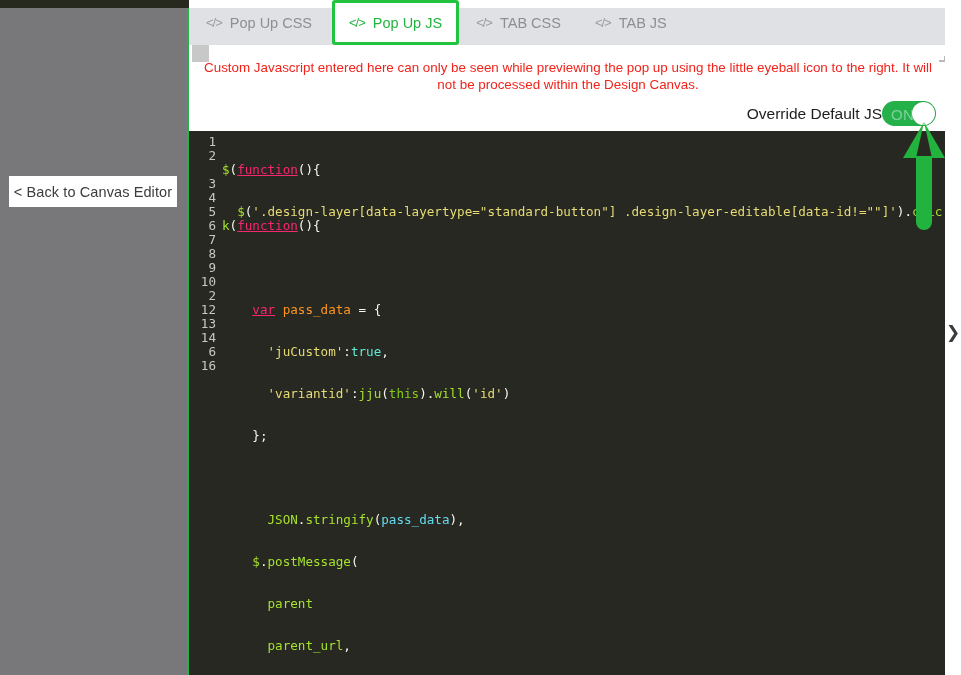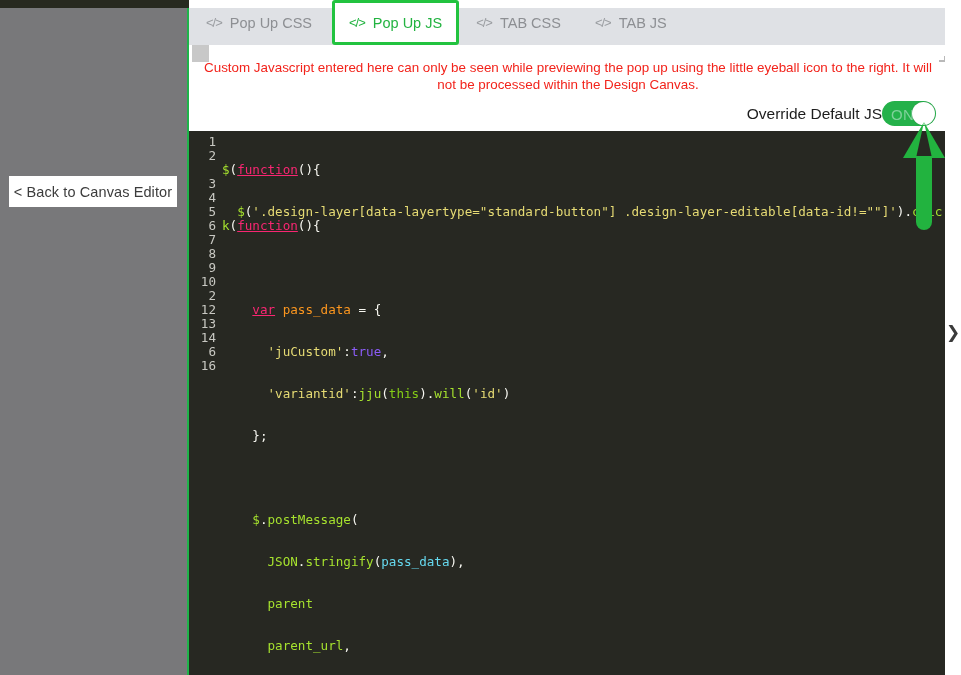--- a/index.html
+++ b/index.html
@@ -208,21 +208,21 @@
     white-space: pre-wrap;
     word-break: break-all;
   }
   .lines > div { min-height: 14px; }
 
   
   .t-punc  { color: #f8f8f2; }
   .t-fn    { color: #a6e22e; }
   .t-kw    { color: #f92672; text-decoration: underline; }
   .t-str   { color: #e6db74; }
-  .t-num   { color: #8b5cf6; }
+  .t-num   { color: #5eead4; }
   .t-var   { color: #fd971f; }
   .t-prop  { color: #66d9ef; }
   .t-this  { color: #84cc16; }
 
   
   .right-strip {
     position: absolute;
     left: 945px; top: 8px;
     width: 16px; height: 667px;
     background: #ffffff;
@@ -325,22 +325,22 @@
 
         <div class="lines">
           <div><span class="t-fn">$</span><span class="t-punc">(</span><span class="t-kw">function</span><span class="t-punc">(){</span></div>
           <div>  <span class="t-fn">$</span><span class="t-punc">(</span><span class="t-str">'.design-layer[data-layertype="standard-button"] .design-layer-editable[data-id!=""]'</span><span class="t-punc">).</span><span class="t-fn">click</span><span class="t-punc">(</span><span class="t-kw">function</span><span class="t-punc">(){</span></div>
           <div>&nbsp;</div>
           <div>    <span class="t-kw">var</span> <span class="t-var">pass_data</span> <span class="t-punc">= {</span></div>
           <div>      <span class="t-str">'juCustom'</span><span class="t-punc">:</span><span class="t-num">true</span><span class="t-punc">,</span></div>
           <div>      <span class="t-str">'variantid'</span><span class="t-punc">:</span><span class="t-fn">jju</span><span class="t-punc">(</span><span class="t-this">this</span><span class="t-punc">).</span><span class="t-fn">will</span><span class="t-punc">(</span><span class="t-str">'id'</span><span class="t-punc">)</span></div>
           <div>    <span class="t-punc">};</span></div>
           <div>&nbsp;</div>
+          <div>      <span class="t-fn">JSON</span><span class="t-punc">.</span><span class="t-fn">stringify</span><span class="t-punc">(</span><span class="t-prop">pass_data</span><span class="t-punc">),</span></div>
           <div>    <span class="t-fn">$</span><span class="t-punc">.</span><span class="t-fn">postMessage</span><span class="t-punc">(</span></div>
-          <div>      <span class="t-fn">JSON</span><span class="t-punc">.</span><span class="t-fn">stringify</span><span class="t-punc">(</span><span class="t-prop">pass_data</span><span class="t-punc">),</span></div>
           <div>      <span class="t-fn">parent</span></div>
           <div>      <span class="t-fn">parent_url</span><span class="t-punc">,</span></div>
           
           
           
           
         </div>
       </div>
     </div>
   </div>

